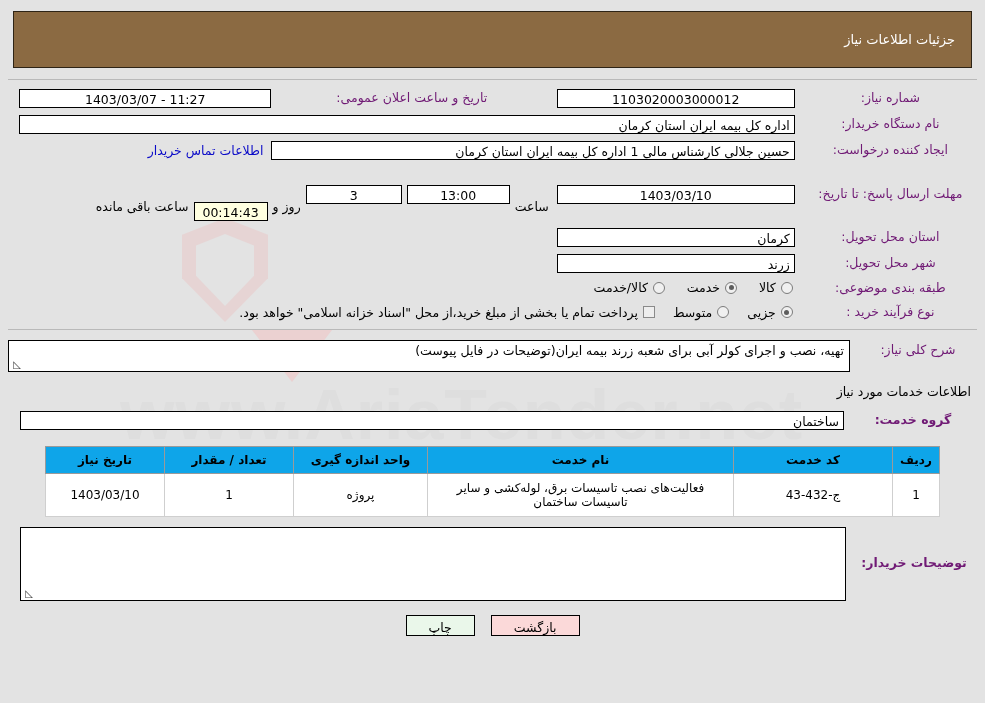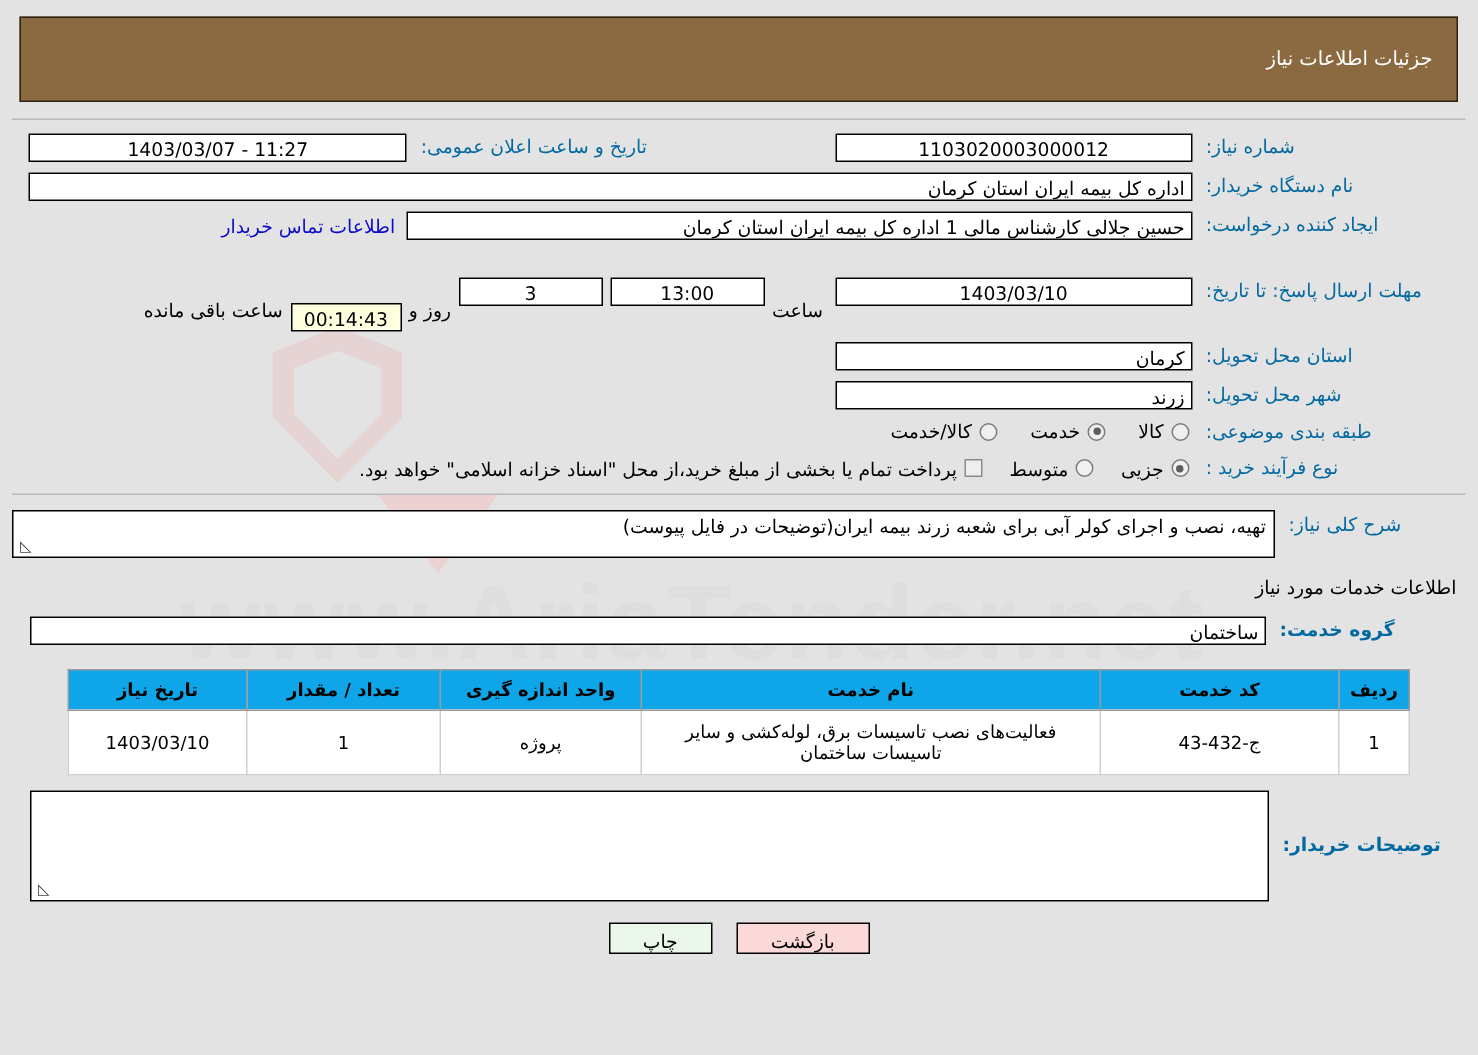--- a/index.html
+++ b/index.html
@@ -104,24 +104,24 @@
     border-top: 1px solid #b9b9b9;
     border-bottom: 1px solid #b9b9b9;
     background: transparent;
     padding: 9px 0 8px 0;
   }
 
   table.form { border-collapse: collapse; width: 100%; }
   table.form td { padding: 0; vertical-align: middle; }
 
   .lbl {
-    text-align: left;
+    text-align: center;
     padding-left: 9px !important;
     font-size: 12.5px;
-    color: #0369a1;
+    color: #701a75;
     white-space: nowrap;
     line-height: 1.35;
   }
   .lbl-w { width: 118px; }
 
   .fld {
     background: #ffffff;
     border: 1px solid #000000;
     height: 19px;
     line-height: 19px;

